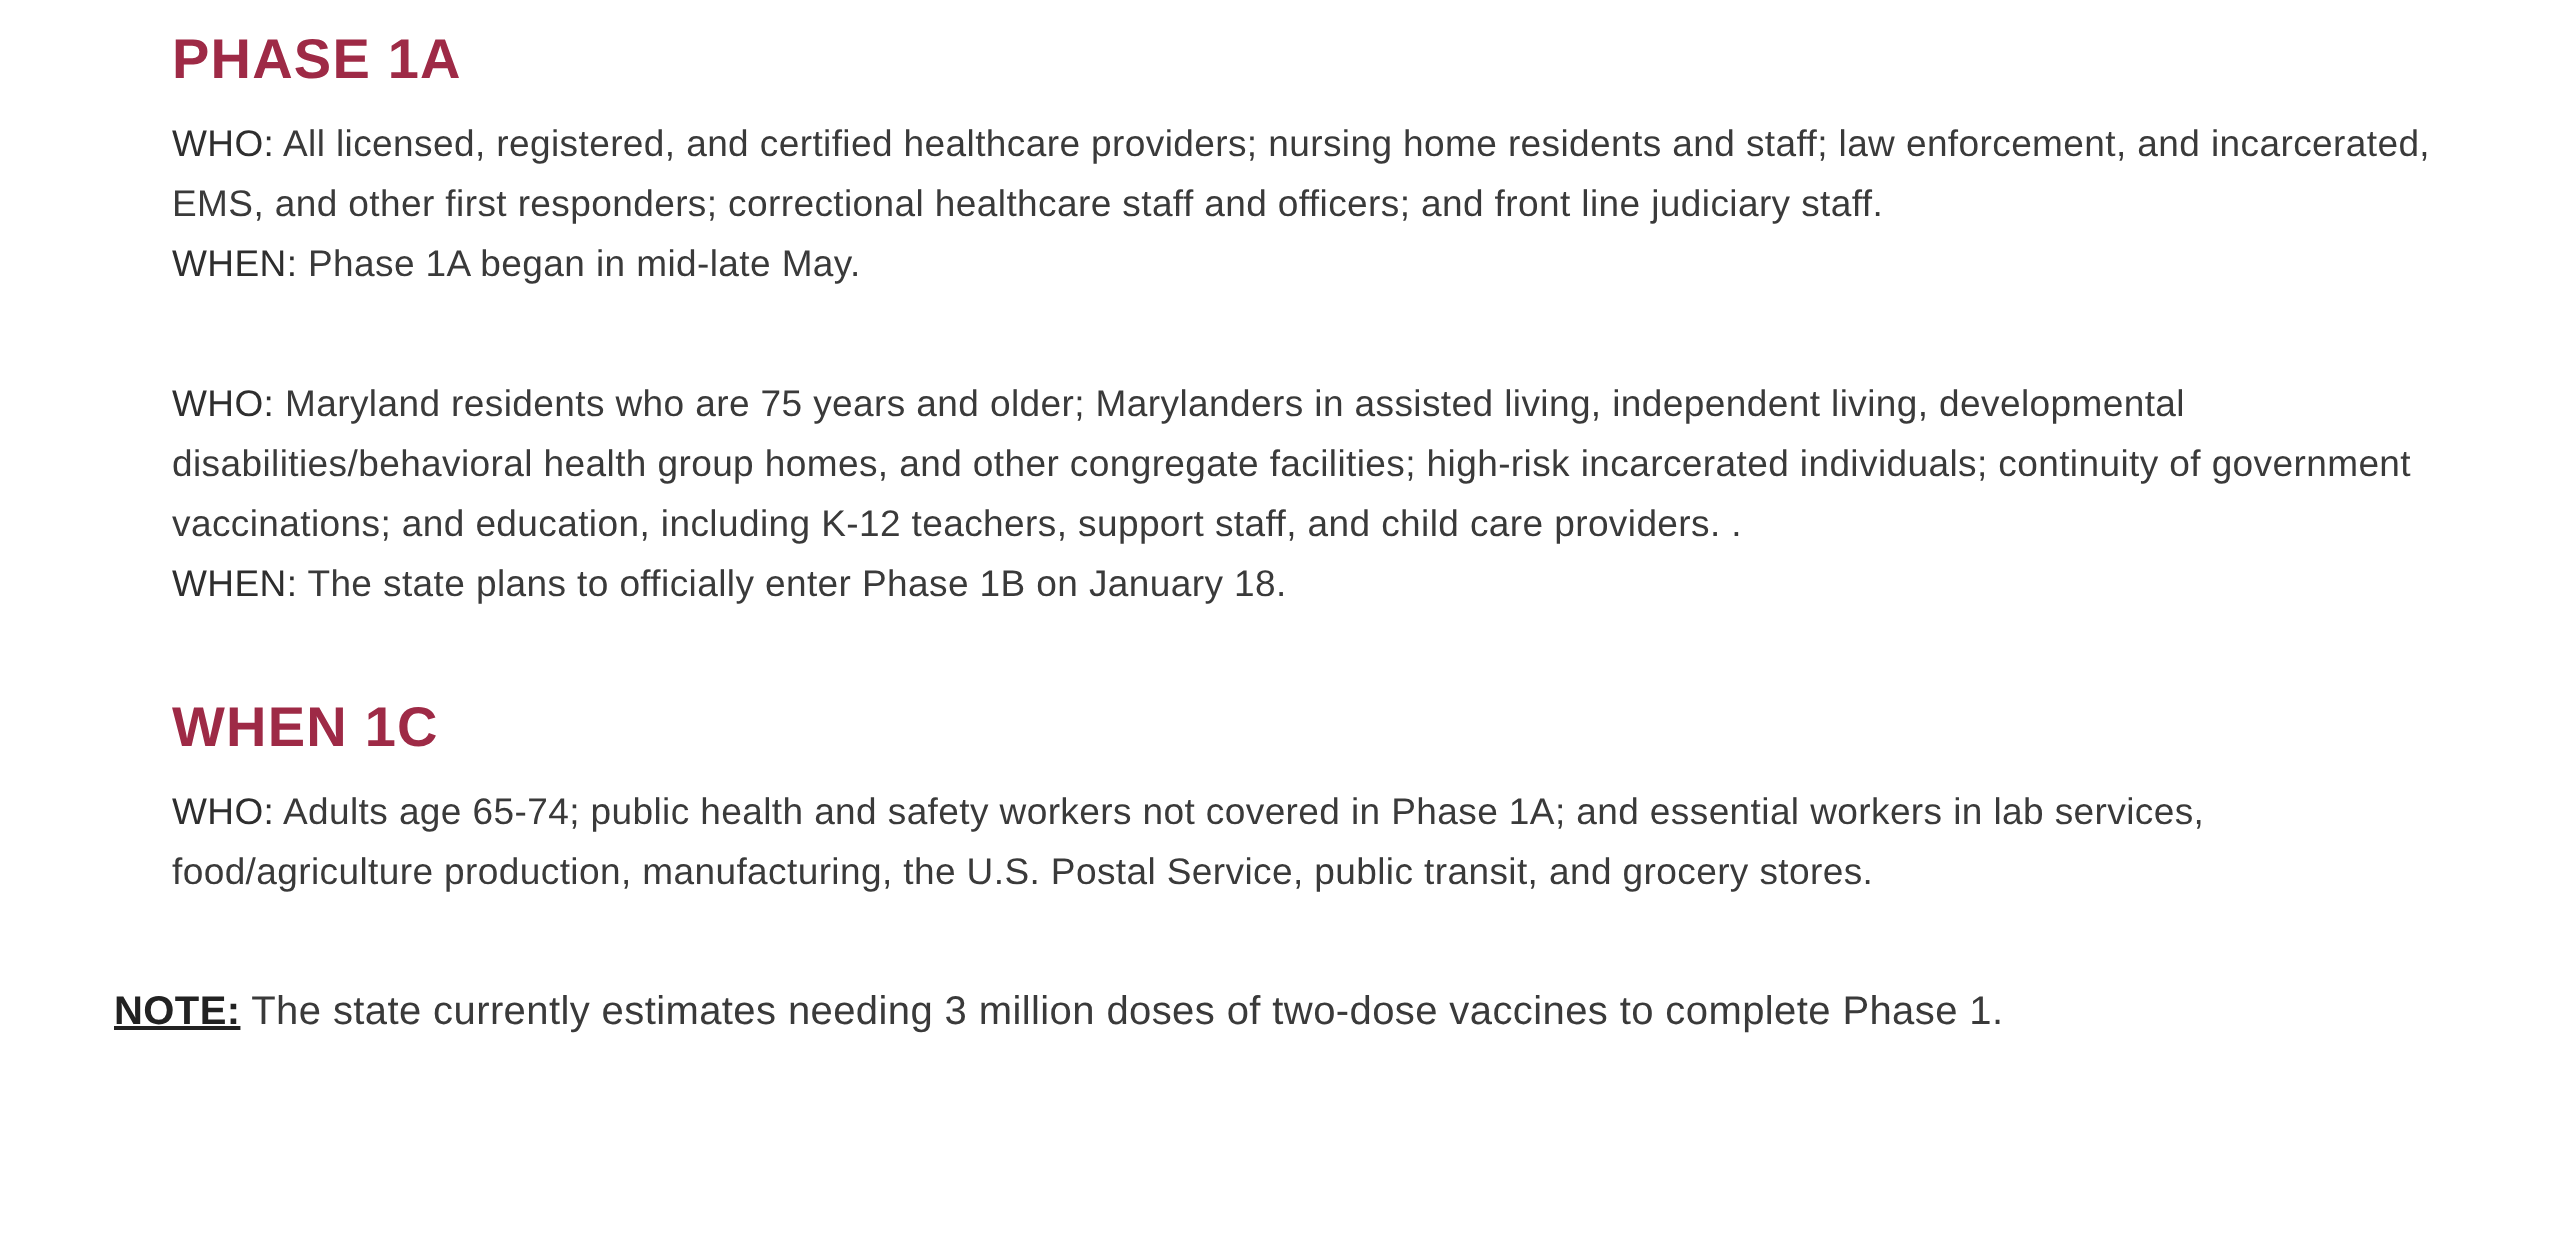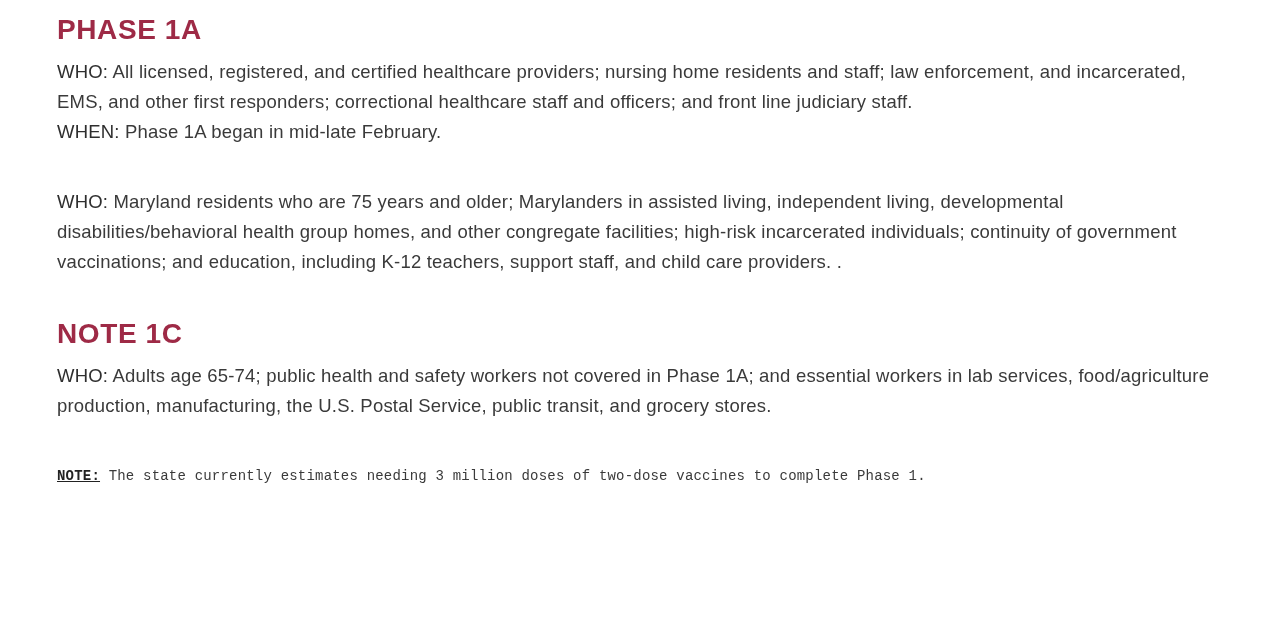--- a/index.html
+++ b/index.html
@@ -13,20 +13,21 @@
     height: 629px;
     box-sizing: border-box;
     padding: 13px 50px 0 57px;
     overflow: hidden;
     background: #ffffff;
     font-family: "Liberation Sans", sans-serif;
     color: #3a3a3a;
   }
   .phase-section {
     margin-bottom: 40px;
+    margin-left: 29px;
   }
   .phase-title {
     margin: 0 0 10px 0;
     font-size: 28px;
     line-height: 34px;
     font-weight: 800;
     letter-spacing: 0.6px;
     color: #9e2a46;
     font-family: "Liberation Sans", sans-serif;
   }
@@ -38,47 +39,47 @@
     letter-spacing: 0.2px;
     color: #3a3a3a;
   }
   .inline-label {
     font-weight: 400;
     color: #2e2e2e;
   }
   .note-para {
     margin: 18px 0 0 0;
     max-width: 1172px;
-    font-size: 14px;
+    font-size: 20px;
     line-height: 30px;
     letter-spacing: 0.2px;
     color: #3a3a3a;
-    font-family: Liberation Mono, monospace;
   }
   .note-label {
     font-weight: 700;
     text-decoration: underline;
     color: #222222;
   }
 </style>
 </head>
 <body>
 
 <div class="page">
 
   <section class="phase-section">
     <h2 class="phase-title">PHASE 1A</h2>
     <p class="body-para"><strong class="inline-label">WHO:</strong> <span>All licensed, registered, and certified healthcare providers; nursing home residents and staff; law enforcement, and incarcerated, EMS, and other first responders; correctional healthcare staff and officers; and front line judiciary staff.</span></p>
-    <p class="body-para"><strong class="inline-label">WHEN:</strong> <span>Phase 1A began in mid-late February.</span></p>
+    <p class="body-para"><strong class="inline-label">WHEN:</strong> <span>Phase 1A began in mid-late May.</span></p>
   </section>
 
   <section class="phase-section">
     <p class="body-para"><strong class="inline-label">WHO:</strong> <span>Maryland residents who are 75 years and older; Marylanders in assisted living, independent living, developmental disabilities/behavioral health group homes, and other congregate facilities; high-risk incarcerated individuals; continuity of government vaccinations; and education, including K-12 teachers, support staff, and child care providers. .</span></p>
+    <p class="body-para"><strong class="inline-label">WHEN:</strong> <span>The state plans to officially enter Phase 1B on January 18.</span></p>
   </section>
 
   <section class="phase-section">
-    <h2 class="phase-title">NOTE 1C</h2>
+    <h2 class="phase-title">WHEN 1C</h2>
     <p class="body-para"><strong class="inline-label">WHO:</strong> <span>Adults age 65-74; public health and safety workers not covered in Phase 1A; and essential workers in lab services, food/agriculture production, manufacturing, the U.S. Postal Service, public transit, and grocery stores.</span></p>
   </section>
 
   <p class="note-para"><strong class="note-label">NOTE:</strong> <span>The state currently estimates needing 3 million doses of two-dose vaccines to complete Phase 1.</span></p>
 
 </div>
 
 </body></html>

